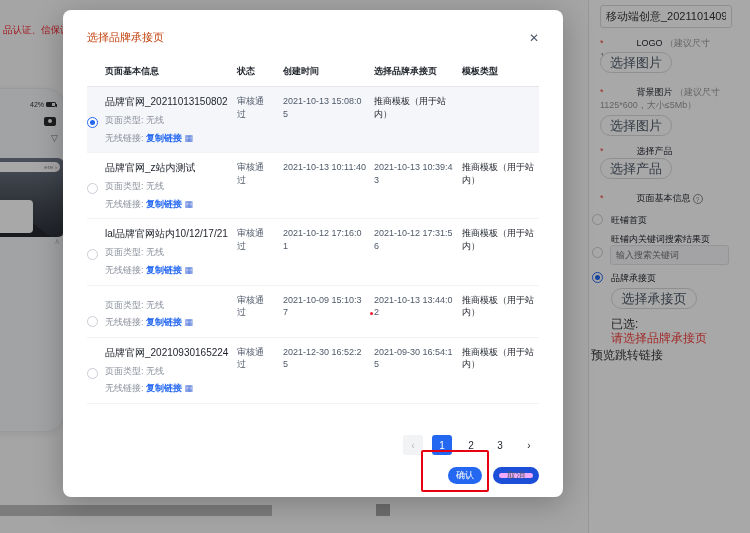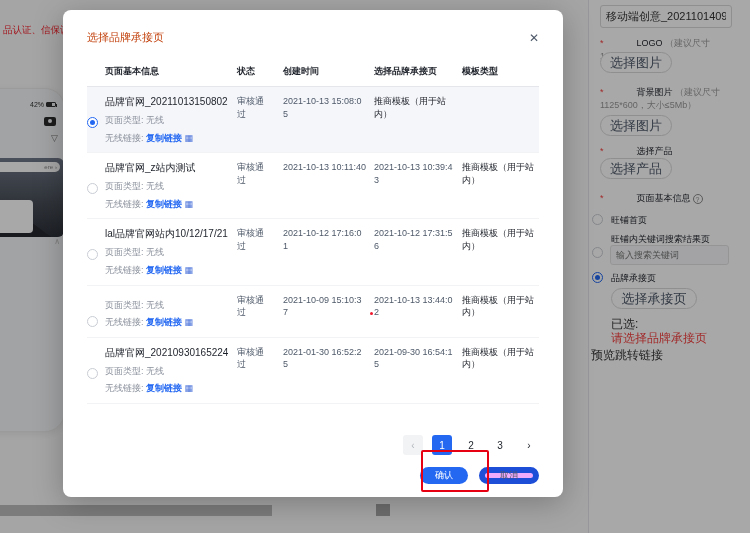--- a/index.html
+++ b/index.html
@@ -67,21 +67,21 @@
   .qr-icon { color:#4a72d9; font-size:9px; cursor:pointer; }
   .row-radio-wrap { padding-top:22px; position:relative; height:100%; }
   .row-radio-wrap .radio { left:0; top:22px; }
 
   .pager { position:absolute; right:24px; bottom:42px; display:flex; gap:9px; align-items:center; font-size:10px; }
   .pg { min-width:20px; height:20px; border-radius:3px; display:flex; align-items:center; justify-content:center; color:#1d2129; cursor:pointer; }
   .pg.prev { background:#f2f3f5; color:#b3b7bd; }
   .pg.active { background:#2468f2; color:#fff; }
 
   .m-foot { position:absolute; right:24px; bottom:13px; display:flex; gap:11px; }
-  .btn { height:17px; padding:0 15px; border-radius:9px; font-size:9px; display:flex; align-items:center; justify-content:center; cursor:pointer; }
+  .btn { height:17px; padding:0 8px; border-radius:9px; font-size:9px; display:flex; align-items:center; justify-content:center; cursor:pointer; }
   .btn-primary { background:#2468f2; color:#fff; }
   .btn-plain { background:#f0abfc; color:#4e5969; border:6px solid #1d4ed8; }
 
   
   .annot-rect { position:absolute; left:421px; top:450px; width:68px; height:42px; border:2.5px solid #e60012; border-radius:2px; z-index:20; pointer-events:none; }
   .annot-dot { position:absolute; left:370px; top:312px; width:3px; height:3px; background:#f0182d; border-radius:50%; z-index:20; }
   .cursor-mark { position:absolute; left:376px; top:504px; width:14px; height:12px; background:#6e6e6e; z-index:6; }
 </style>
 </head>
 <body>
@@ -253,21 +253,21 @@
     <div class="cell">
       <div class="row-name">品牌官网_20210930165224</div>
       <div class="row-sub">页面类型: 无线</div>
       <div class="row-sub">
         <span>无线链接:</span>
         <span class="copy-link">复制链接</span>
         <span class="qr-icon">▦</span>
       </div>
     </div>
     <div class="cell c-status">审核通过</div>
-    <div class="cell c-time">2021-01-30 16:52:25</div>
+    <div class="cell c-time">2021-12-30 16:52:25</div>
     <div class="cell c-time">2021-09-30 16:54:15</div>
     <div class="cell c-tpl">推商模板（用于站内）</div>
   </div>
       </div>
   </div>
 
   <div class="pager">
     <span class="pg prev">‹</span>
     <span class="pg active">1</span>
     <span class="pg">2</span>

